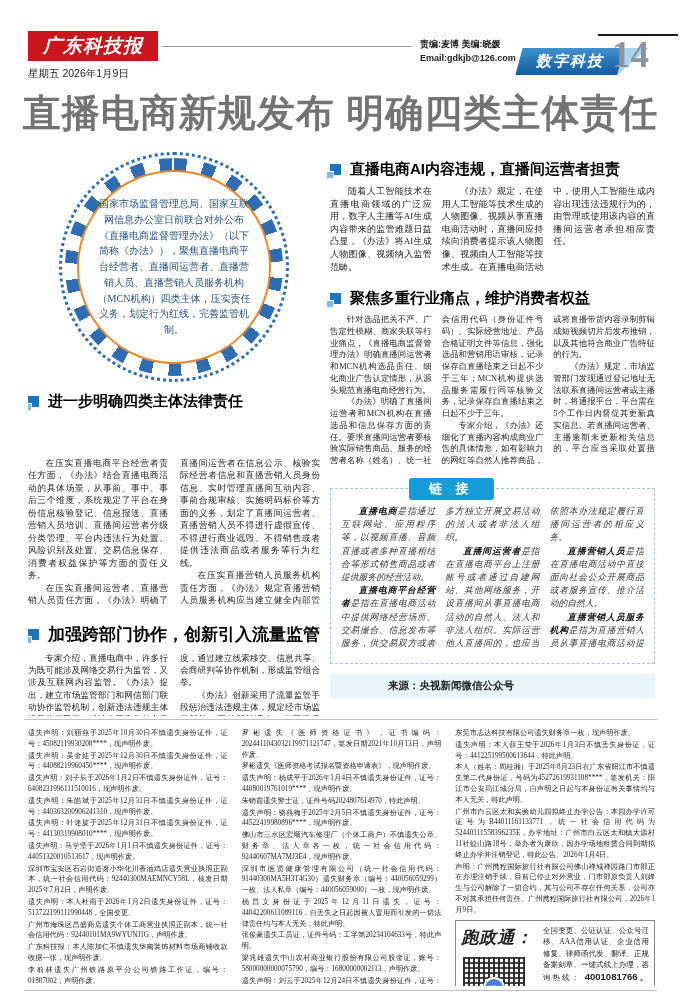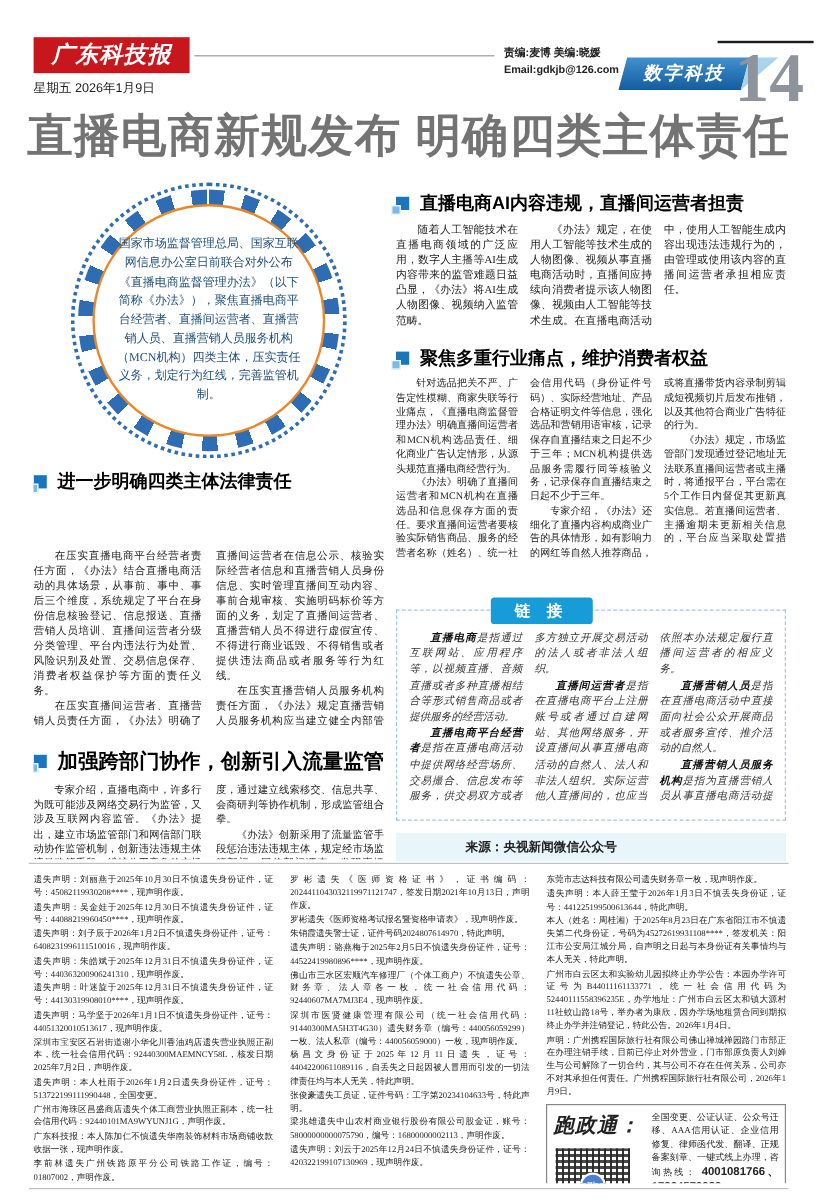--- a/index.html
+++ b/index.html
@@ -15,21 +15,21 @@
            font-size:9px;line-height:1.6;color:#222;font-weight:bold;}
   .badge{position:absolute;left:519px;top:48px;width:102px;height:27px;
          background:linear-gradient(180deg,#4190cf,#135d9e);transform:skewX(-15deg);
          display:flex;align-items:center;justify-content:center;}
   .badge::after{content:"";position:absolute;right:-24px;top:0;
          border-top:27px solid #aad4ee;border-right:24px solid transparent;}
   .badge-text{transform:skewX(15deg);color:#fff;font-family:"Liberation Sans",sans-serif;
          font-weight:bold;font-style:italic;font-size:15px;letter-spacing:2px;}
   .pagenum-rule{position:absolute;left:598px;top:34px;width:80px;border-top:2px solid #1a1a1a;}
   .pagenum{position:absolute;left:612px;top:36px;font-family:"Liberation Serif",serif;
-         font-weight:bold;font-size:58px;line-height:1;color:#8d949b;}
+         font-weight:bold;font-size:37px;line-height:1;color:#8d949b;}
 
   
   .headline{position:absolute;left:0;right:0;top:88px;text-align:center;white-space:nowrap;
         font-family:"Liberation Sans","DejaVu Sans",sans-serif;font-weight:900;font-size:38px;
         letter-spacing:1px;color:#737373;}
 
   
   .col-left{position:absolute;left:28px;top:150px;width:292px;height:566px;overflow:hidden;}
   .col-right{position:absolute;left:330px;top:152px;width:325px;}
 
@@ -54,21 +54,21 @@
 
   
   .abody{text-align:justify;color:#222;overflow:hidden;}
   .abody p{margin:0;text-indent:2em;}
   #s1-body{column-count:2;column-gap:12px;font-size:8.8px;line-height:1.42;height:158px;margin-top:46px;}
   #s2-body{column-count:2;column-gap:12px;font-size:8.6px;line-height:1.42;height:112px;}
   #s3-body{column-count:3;column-gap:10px;font-size:9px;line-height:1.4;height:96px;}
   #s4-body{column-count:3;column-gap:10px;font-size:8.4px;line-height:1.4;height:162px;}
 
   
-  .linkbox{position:relative;border:1px dashed #9fc6dd;margin-top:32px;padding:16px 10px 8px;}
+  .linkbox{position:relative;border:1px dashed #9fc6dd;margin-top:12px;padding:16px 10px 8px;}
   .linkbox-tab{position:absolute;top:-11px;left:78px;background:#189cd8;color:#fff;
         font-family:"Liberation Sans",sans-serif;font-weight:bold;font-size:13px;
         padding:2px 20px;border-radius:3px;letter-spacing:5px;}
   .linkbox-body{column-count:3;column-gap:10px;font-size:8.8px;line-height:1.5;
         font-style:italic;color:#333;text-align:justify;height:150px;overflow:hidden;}
   .linkbox-body p{margin:0;text-indent:2em;}
   .linkbox-body .term{font-weight:bold;color:#111;}
 
   
   .source{margin-top:10px;background:#e8f5fb;padding:5px 0 5px 58px;
@@ -210,20 +210,21 @@
         <p>深圳市宝安区石岩街道谢小华化川香油鸡店遗失营业执照正副本，统一社会信用代码：92440300MAEMNCY58L，核发日期2025年7月2日，声明作废。</p>
         <p>遗失声明：本人杜雨于2026年1月2日遗失身份证件，证号：513722199111990448，全国变更。</p>
         <p>广州市海珠区昌盛商店遗失个体工商营业执照正副本，统一社会信用代码：92440101MA9WYUNJ1G，声明作废。</p>
         <p>广东科技报：本人陈加仁不慎遗失华南装饰材料市场商铺收款收据一张，现声明作废。</p>
         <p>李前林遗失广州铁路原平分公司铁路工作证，编号：01807002，声明作废。</p>
       </div>
     <div class="acol">
 
     <p>罗彬遗失《医师资格证书》，证书编码：2024411043032119971121747，签发日期2021年10月13日，声明作废。</p>
         <p>罗彬遗失《医师资格考试报名暨资格申请表》，现声明作废。</p>
+        <p>遗失声明：杨成平于2026年1月4日不慎遗失身份证件，证号：44080019761019****，现声明作废。</p>
         <p>朱销霞遗失警士证，证件号码2024807614970，特此声明。</p>
         <p>遗失声明：骆燕梅于2025年2月5日不慎遗失身份证件，证号：44522419980896****，现声明作废。</p>
         <p>佛山市三水区宏顺汽车修理厂（个体工商户）不慎遗失公章、财务章、法人章各一枚，统一社会信用代码：92440607MA7MJ3E4，现声明作废。</p>
         <p>深圳市医贤健康管理有限公司（统一社会信用代码：91440300MA5H3T4G30）遗失财务章（编号：440056059299）一枚、法人私章（编号：440056059000）一枚，现声明作废。</p>
         <p>杨昌文身份证于2025年12月11日遗失，证号：44042200611089116，自丢失之日起因被人冒用而引发的一切法律责任均与本人无关，特此声明。</p>
         <p>张俊豪遗失工员证，证件号码：工字第20234104633号，特此声明。</p>
         <p>梁兆雄遗失中山农村商业银行股份有限公司股金证，账号：58000000000075790，编号：16800000002113，声明作废。</p>
         <p>遗失声明：刘云于2025年12月24日不慎遗失身份证件，证号：420322199107130969，现声明作废。</p>
       </div>
     <div class="acol">

